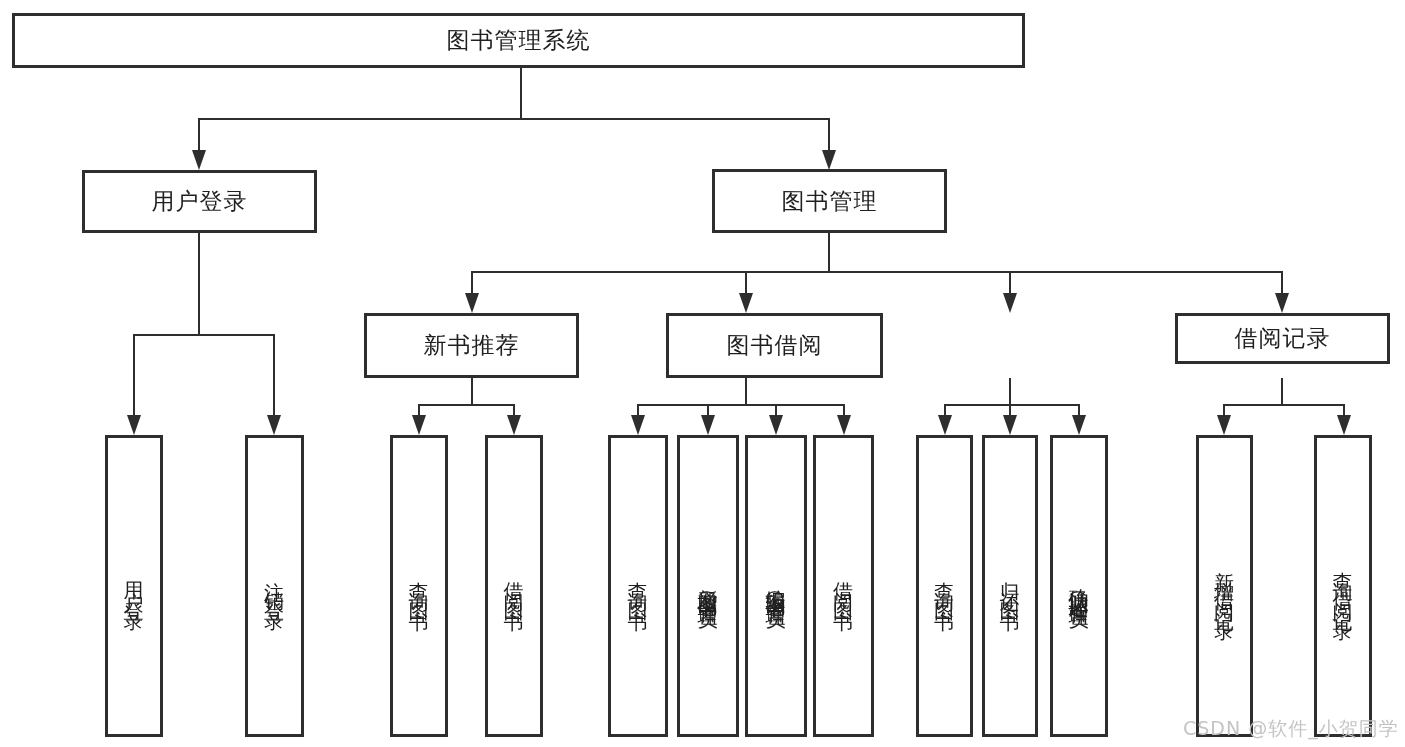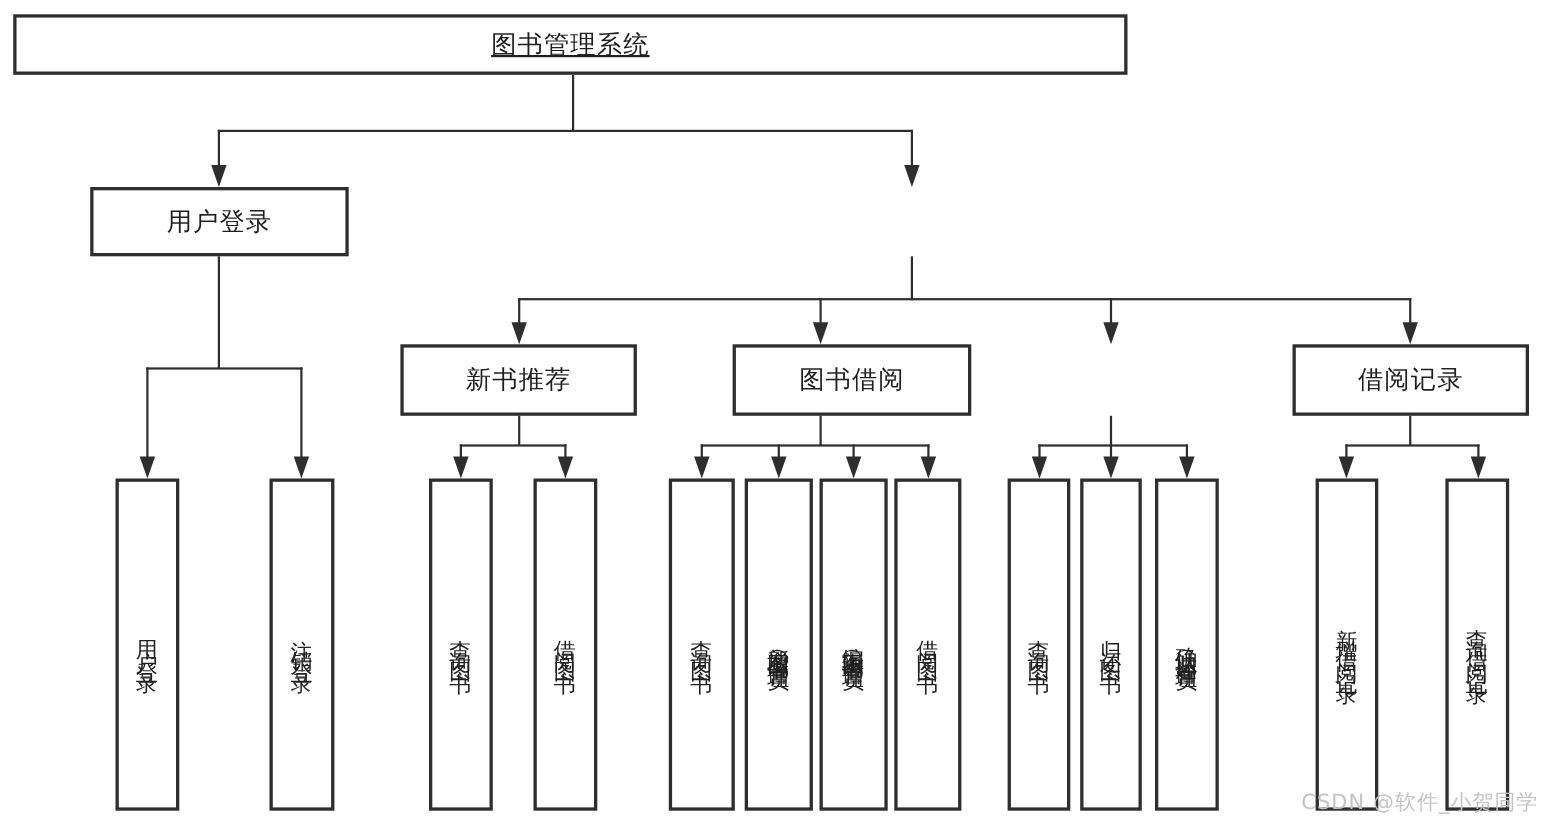--- a/index.html
+++ b/index.html
@@ -27,27 +27,28 @@
   .watermark{
     position:absolute;left:1183px;top:716px;font-size:19px;color:#c4c4c4;
     white-space:nowrap;z-index:5;letter-spacing:1px;
   }
 </style>
 </head>
 <body>
 
 <div class="canvas">
 
-  <div class="box h" style="left:12px;top:13px;width:1013px;height:55px;text-decoration:underline;">图书管理系统</div>
+  <div class="box h" style="left:12px;top:13px;width:1013px;height:55px;">图书管理系统</div>
 
   <div class="box h" style="left:82px;top:170px;width:235px;height:63px;">用户登录</div>
+  <div class="box h" style="left:712px;top:169px;width:235px;height:64px;">图书管理</div>
 
   <div class="box h" style="left:364px;top:313px;width:215px;height:65px;">新书推荐</div>
   <div class="box h" style="left:666px;top:313px;width:217px;height:65px;">图书借阅</div>
-  <div class="box h" style="left:1175px;top:313px;width:215px;height:65px;">借阅记录</div>
+  <div class="box h" style="left:1175px;top:313px;width:215px;height:51px;">借阅记录</div>
 
   <div class="box v" style="left:105px;top:435px;width:58px;height:302px;">用户登录</div>
   <div class="box v" style="left:245px;top:435px;width:59px;height:302px;">注销登录</div>
 
   <div class="box v" style="left:390px;top:435px;width:58px;height:302px;">查询图书</div>
   <div class="box v" style="left:485px;top:435px;width:58px;height:302px;">借阅图书</div>
 
   <div class="box v" style="left:608px;top:435px;width:60px;height:302px;">查询图书</div>
   <div class="box v long" style="left:677px;top:435px;width:62px;height:302px;">新增图书（管理员）</div>
   <div class="box v long" style="left:745px;top:435px;width:62px;height:302px;">编辑图书（管理员）</div>

